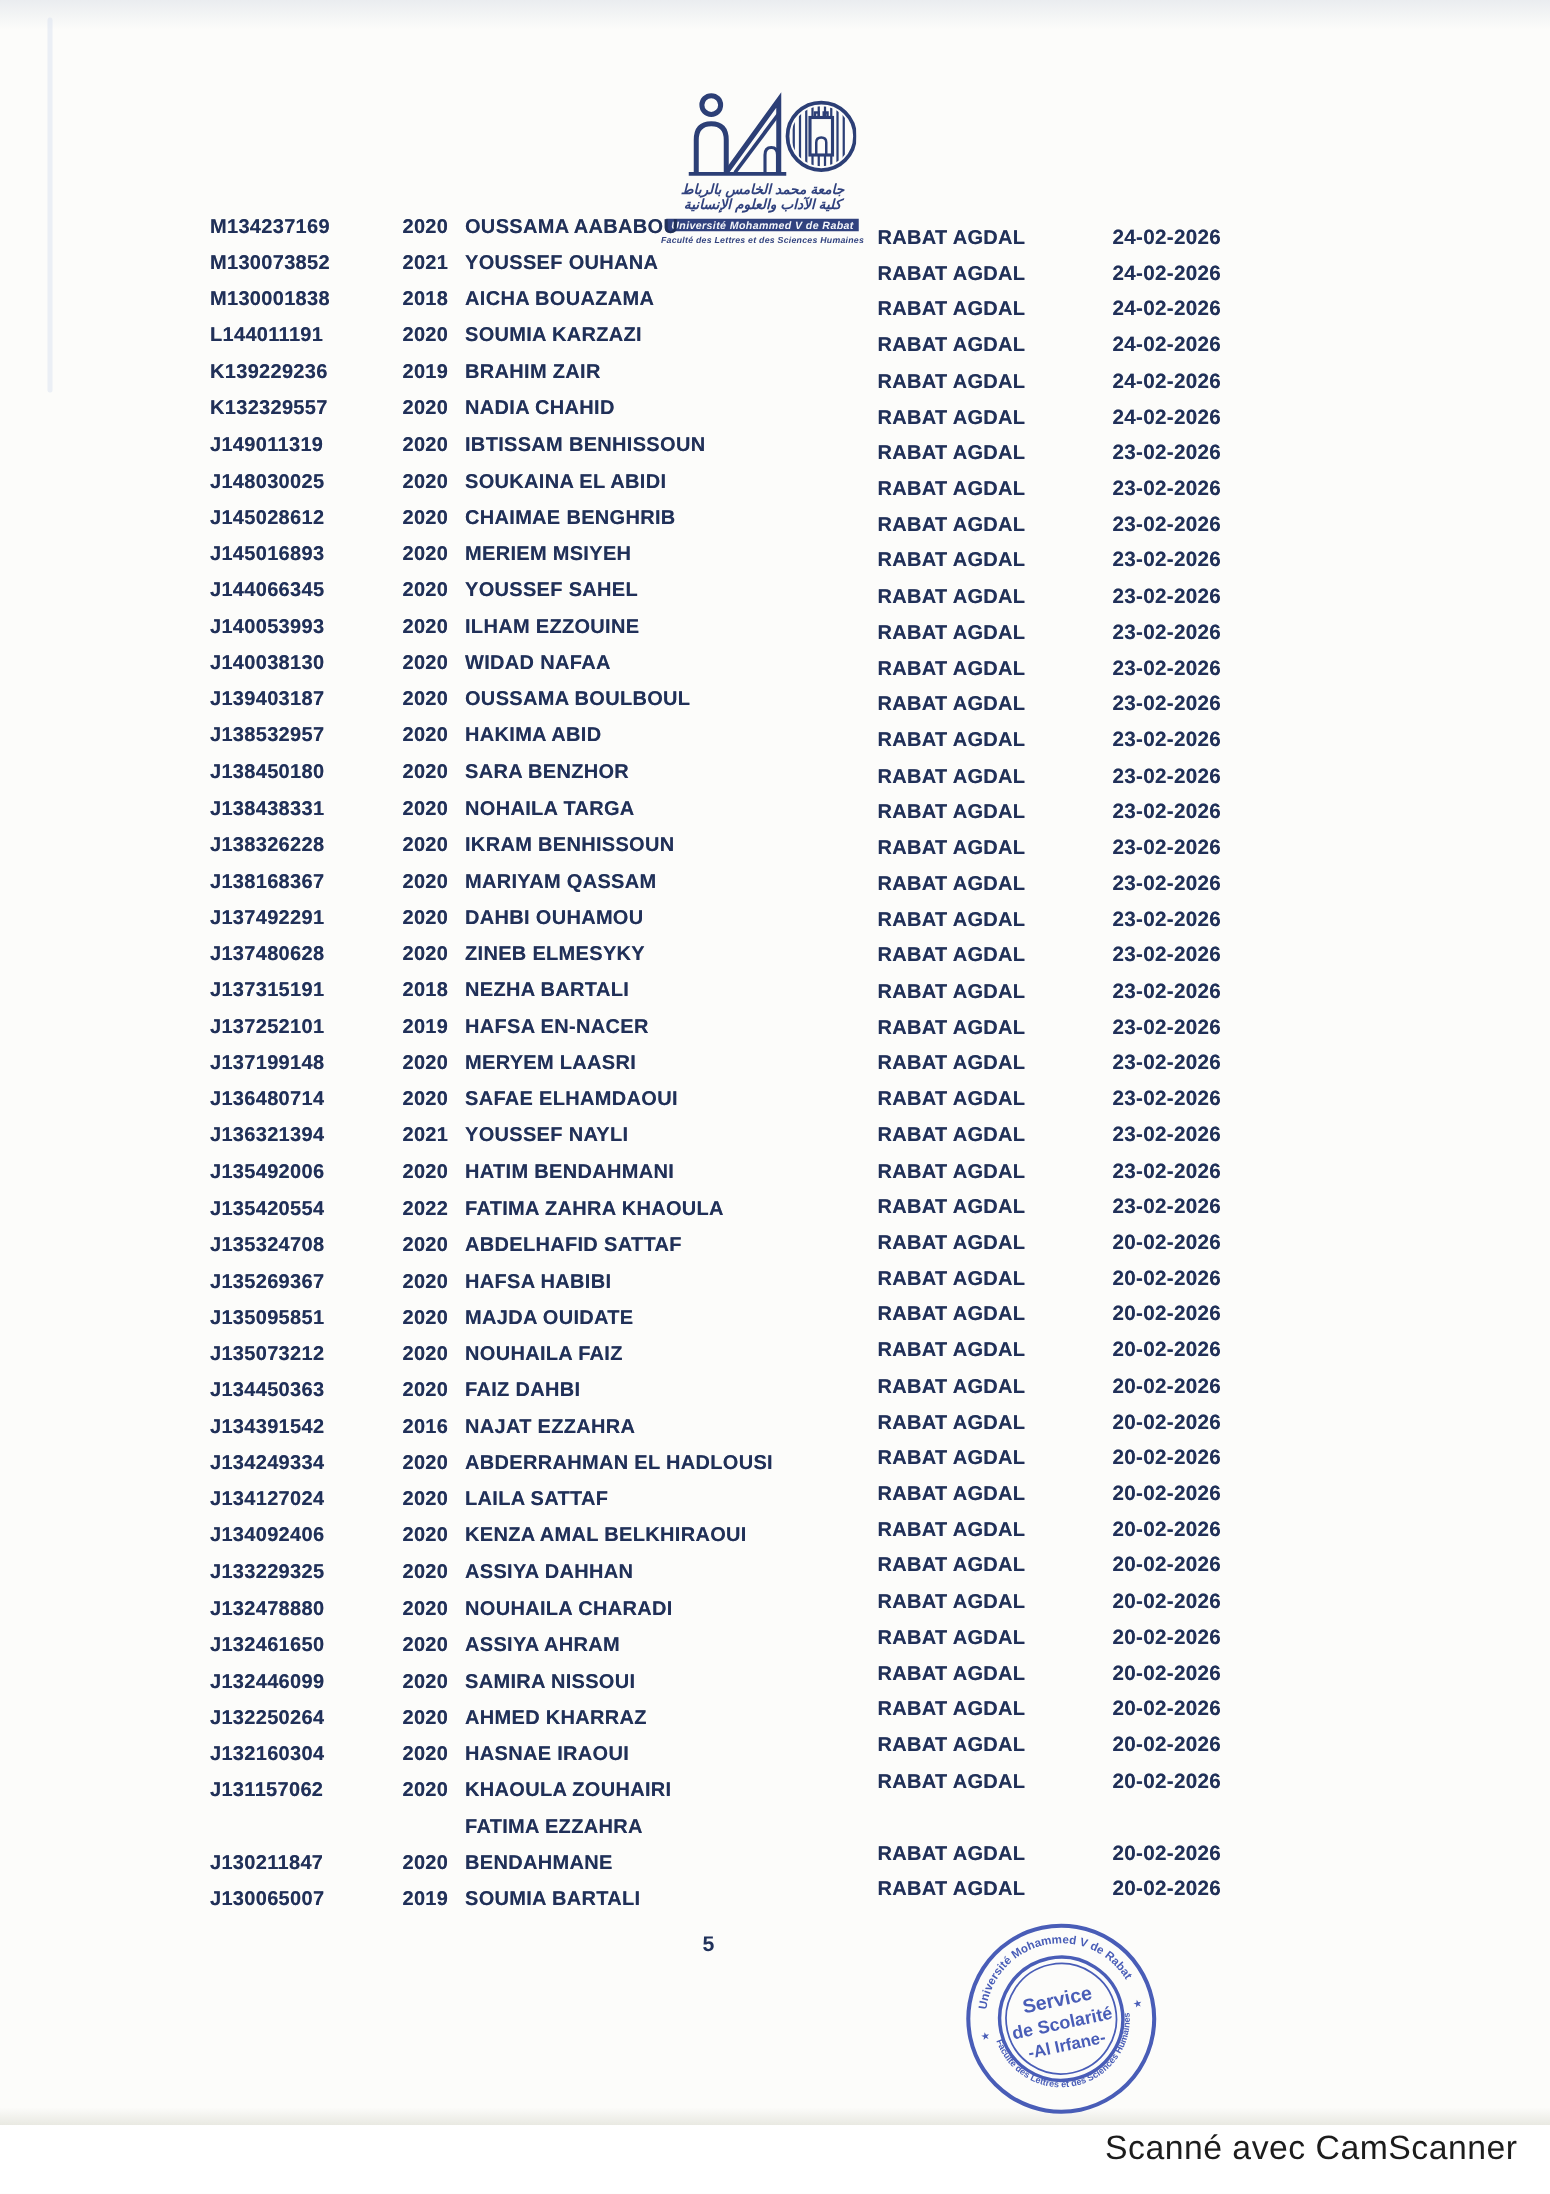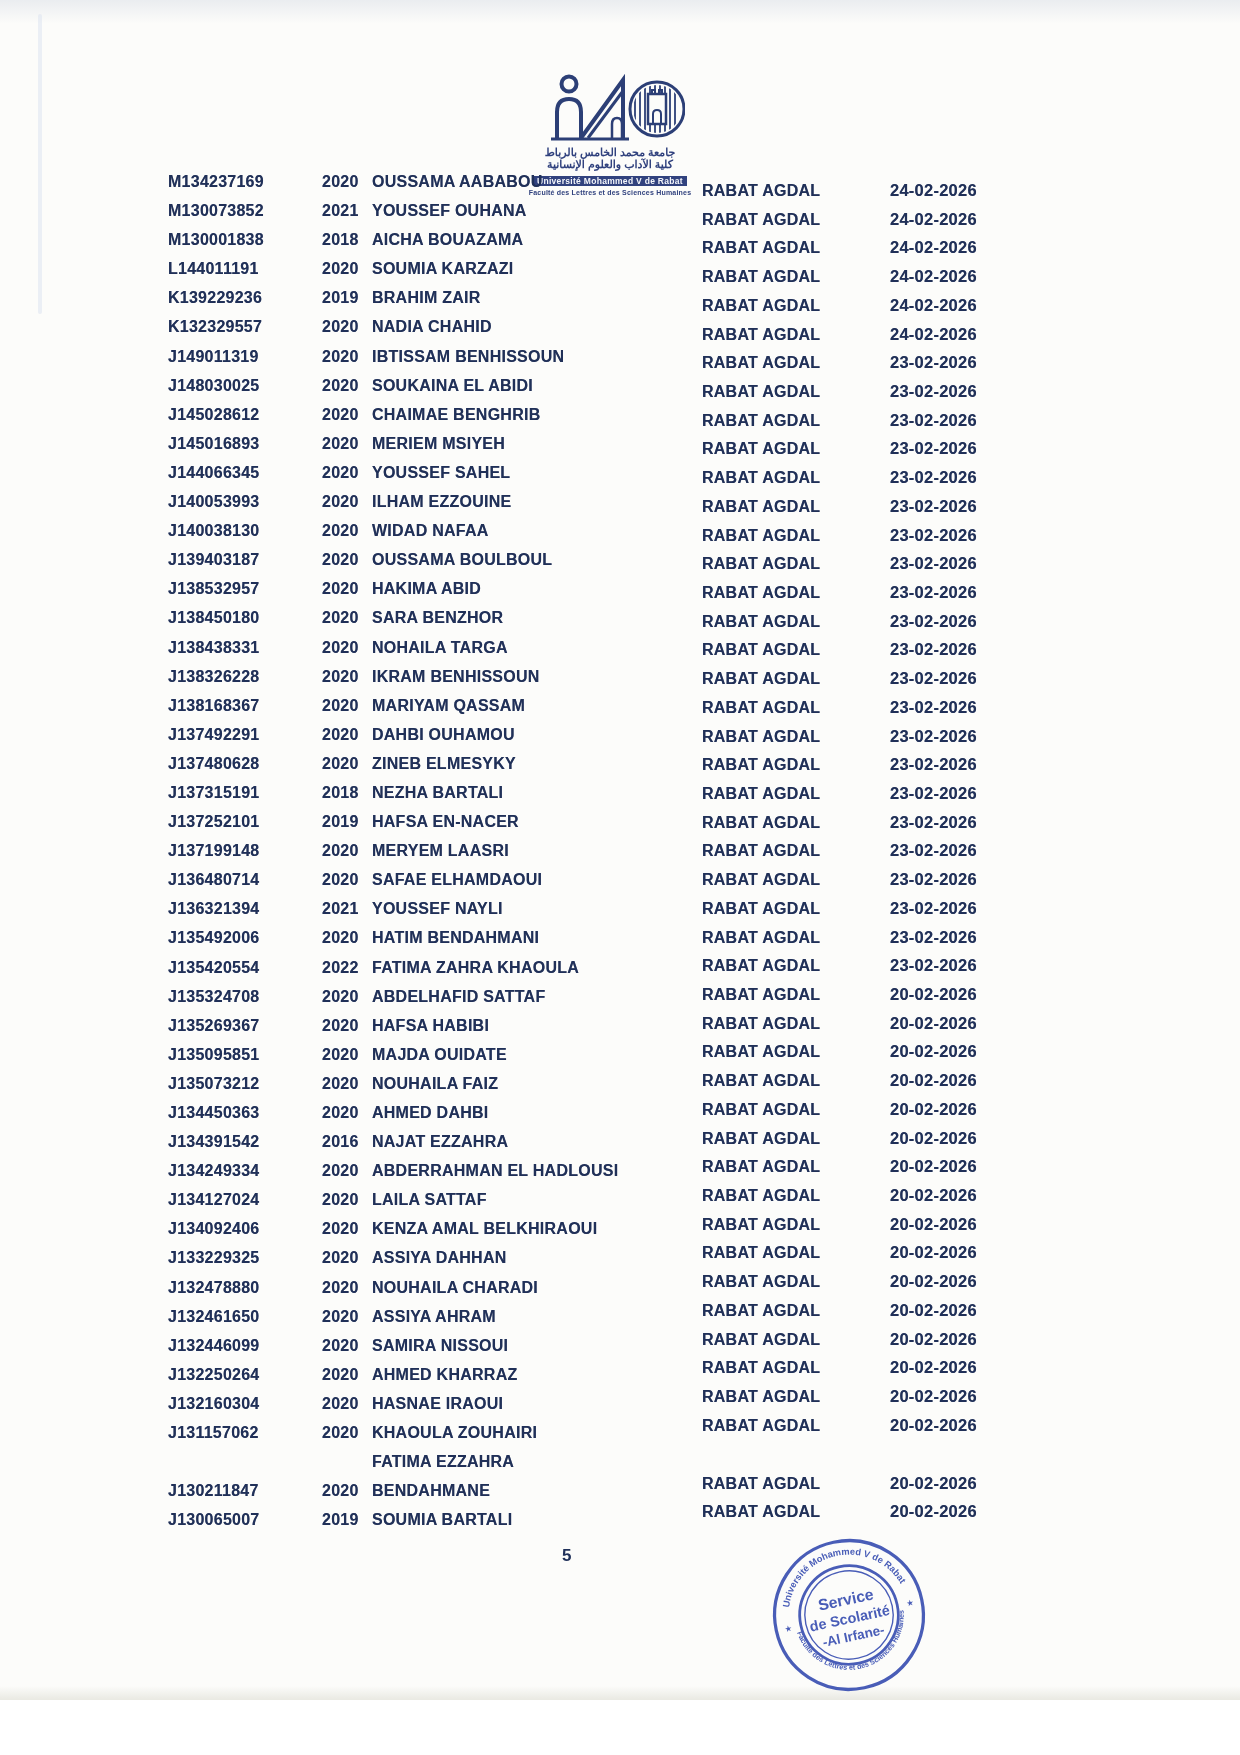--- a/index.html
+++ b/index.html
@@ -14,21 +14,21 @@
   
   .scan-top{position:absolute;left:0;top:0;width:100%;height:28px;
     background:linear-gradient(#e7eaee 0%, rgba(255,255,255,0) 85%);opacity:.85;}
   .scan-left{position:absolute;left:38px;top:14px;width:4px;height:300px;
     background:#dce4f0;opacity:.55;border-radius:3px;}
   .scan-bottom-edge{position:absolute;left:0;top:1686px;width:100%;height:14px;
     background:linear-gradient(rgba(255,255,255,0), #e9e9e2);}
   .footer-strip{position:absolute;left:0;top:1700px;width:100%;height:55px;background:#ffffff;}
 
   
-  .logo{position:absolute;left:468px;top:72px;width:284px;text-align:center;}
+  .logo{position:absolute;left:468px;top:72px;width:284px;text-align:center;font-style:italic;}
   .logo svg{display:block;margin:0 auto;}
   .ar{font-size:11px;line-height:12px;font-weight:bold;color:#31427e;
       letter-spacing:0;direction:rtl;}
   .fr1{display:inline-block;margin-top:2px;font-size:8.5px;line-height:10px;font-weight:bold;
       background:#31427e;color:#f4f6fb;padding:0 4px;letter-spacing:.3px;}
   .fr2{font-size:7px;line-height:9px;font-weight:bold;color:#31427e;letter-spacing:.2px;}
 
   
   .rows{position:absolute;left:0;top:167px;width:100%;}
   .row{position:relative;height:29.1px;}
@@ -329,21 +329,21 @@
       <div class="row">
       <span class="c-id">J135073212</span>
       <span class="c-year">2020</span>
       <span class="c-name">NOUHAILA FAIZ</span>
       <span class="c-city" style="margin-top: -2.8px;">RABAT AGDAL</span>
       <span class="c-date" style="margin-top: -2.8px;">20-02-2026</span>
     </div>
       <div class="row">
       <span class="c-id">J134450363</span>
       <span class="c-year">2020</span>
-      <span class="c-name">AHMED DAHBI</span>
+      <span class="c-name">FAIZ DAHBI</span>
       <span class="c-city" style="margin-top: -3.2px;">RABAT AGDAL</span>
       <span class="c-date" style="margin-top: -3.2px;">20-02-2026</span>
     </div>
       <div class="row">
       <span class="c-id">J134391542</span>
       <span class="c-year">2016</span>
       <span class="c-name">NAJAT EZZAHRA</span>
       <span class="c-city" style="margin-top: -3.5px;">RABAT AGDAL</span>
       <span class="c-date" style="margin-top: -3.5px;">20-02-2026</span>
     </div>
@@ -454,13 +454,14 @@
         <textPath href="#arcBot" startOffset="50%" text-anchor="middle">Faculté des Lettres et des Sciences Humaines</textPath>
       </text>
       <text x="14" y="89" font-size="9" fill="#3a50b2">★</text>
       <text x="148" y="89" font-size="9" fill="#3a50b2">★</text>
       <text x="85" y="74" text-anchor="middle" font-size="17" font-weight="bold" fill="#3a50b2">Service</text>
       <text x="85" y="94" text-anchor="middle" font-size="15.5" font-weight="bold" fill="#3a50b2">de Scolarité</text>
       <text x="85" y="113" text-anchor="middle" font-size="14.5" font-weight="bold" fill="#3a50b2">-Al Irfane-</text>
     </svg>
   </div>
 
+  <div class="footer-text">Scanné avec CamScanner</div>
 </div>
 
 </body></html>

